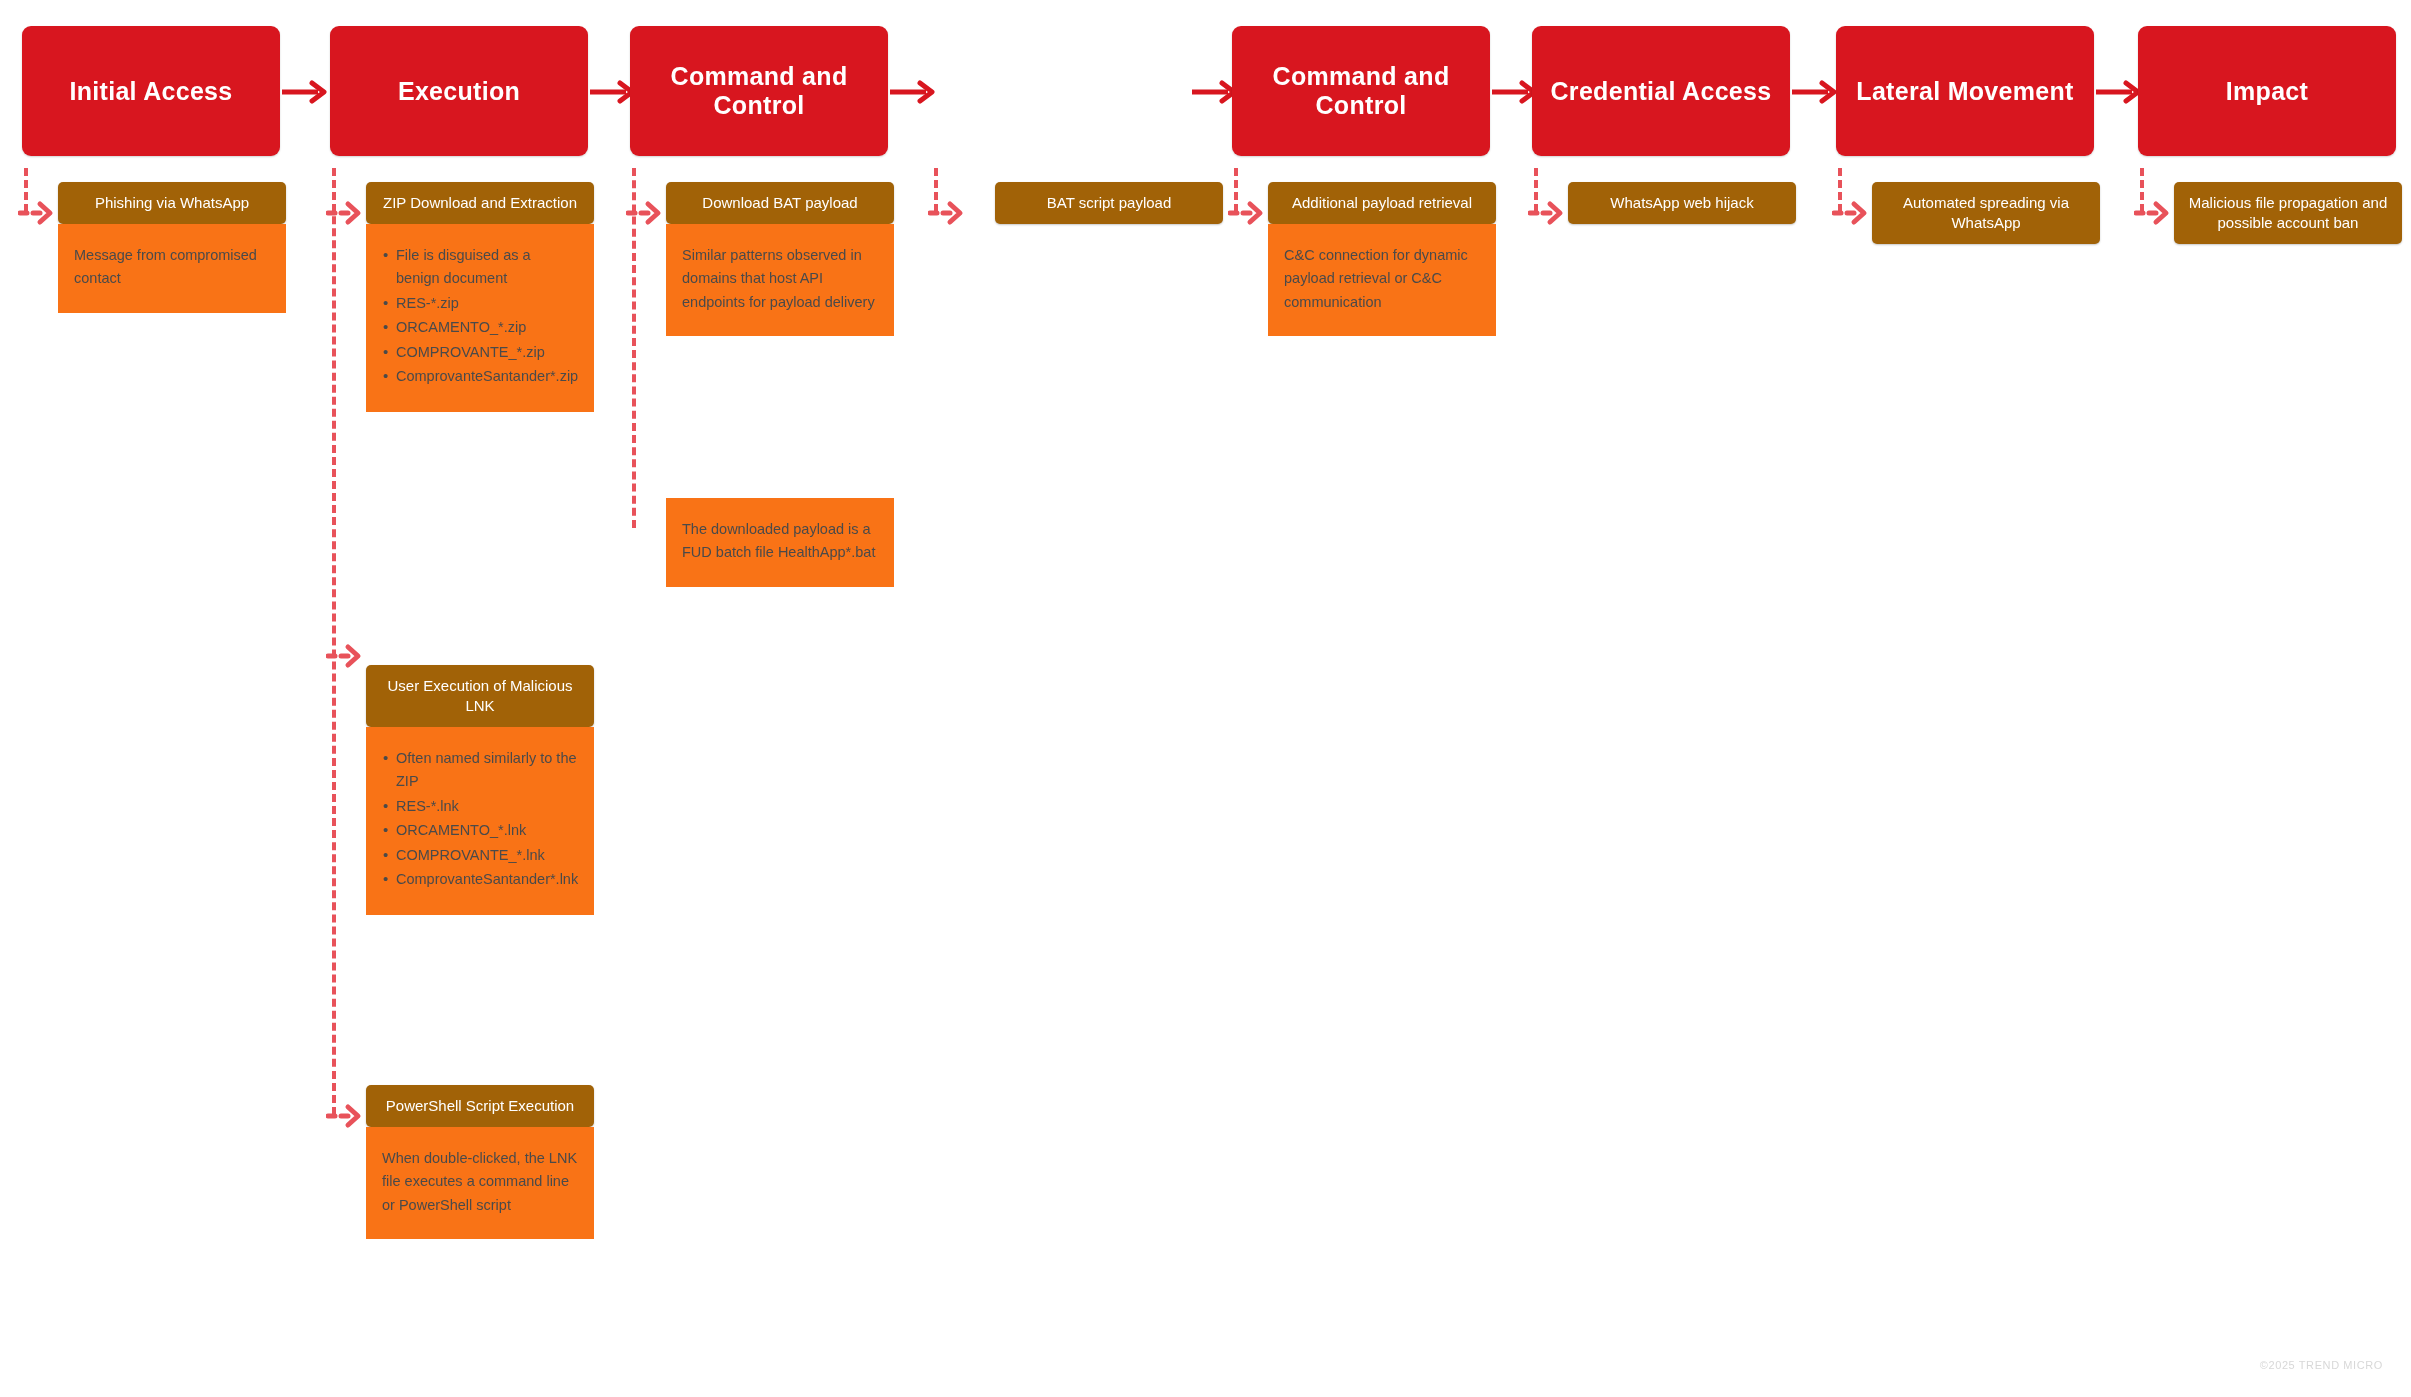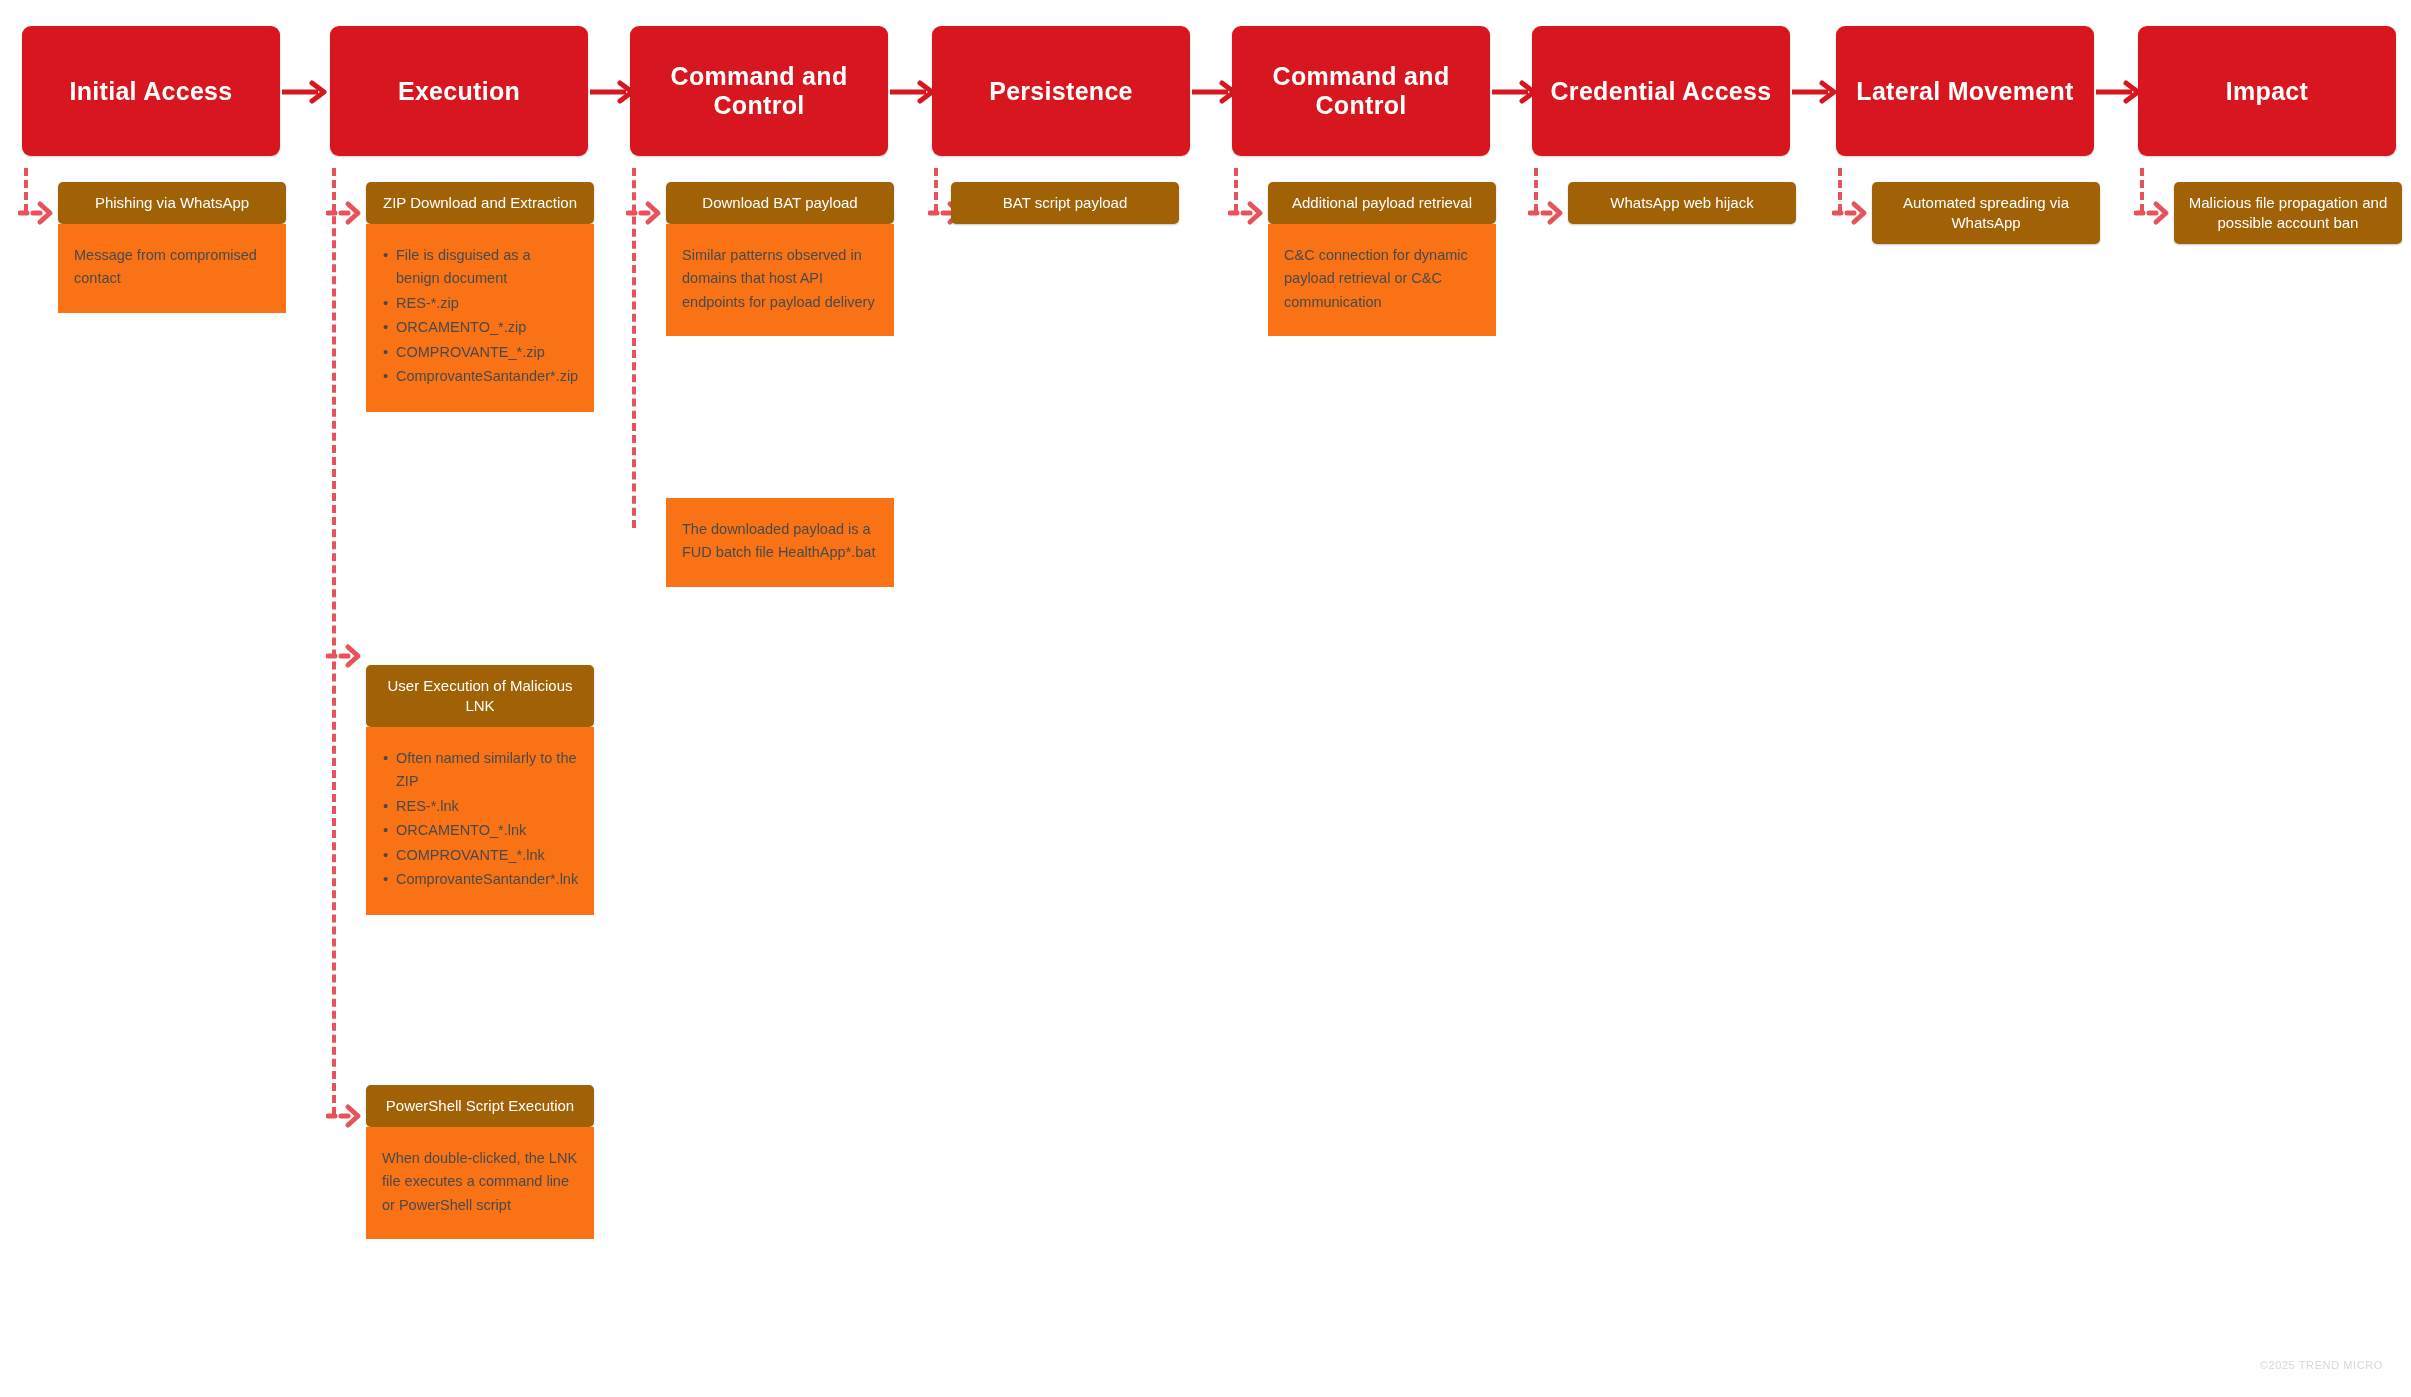--- a/index.html
+++ b/index.html
@@ -258,40 +258,35 @@
       </div>
     </div>
     <div style="position: absolute; left: 666px; top: 182px; width: 228px;">
       <div class="step-box">
         <div class="step-box-label">Download BAT payload</div>
       </div>
       <div class="detail-box">
         <div class="detail-text">Similar patterns observed in domains that host API endpoints for payload delivery</div>
       </div>
     </div>
-    <div class="column" style="left: 932px;">
-      <div class="phase-header">
-        <div class="phase-header-label">Persistence</div>
-      </div>
-    </div>
     <div class="phase-arrow" style="left: 1192px;">
       <svg width="50" height="28" viewBox="0 0 50 28">
         <line x1="0" y1="14" x2="36" y2="14" stroke="#D8161F" stroke-width="5"></line>
         <polyline points="30,5 42,14 30,23" fill="none" stroke="#D8161F" stroke-width="5" stroke-linecap="round" stroke-linejoin="round"></polyline>
       </svg>
     </div>
     <div class="spine" style="left: 934px; height: 44px;"></div>
     <div class="spine-arrow" style="left: 928px; top: 200px;">
       <svg width="40" height="26" viewBox="0 0 40 26">
         <line x1="2" y1="13" x2="9" y2="13" stroke="#E8525A" stroke-width="5" stroke-linecap="round"></line>
         <line x1="15" y1="13" x2="22" y2="13" stroke="#E8525A" stroke-width="5" stroke-linecap="round"></line>
         <polyline points="22,4 32,13 22,22" fill="none" stroke="#E8525A" stroke-width="5" stroke-linecap="round" stroke-linejoin="round"></polyline>
       </svg>
     </div>
-    <div style="position: absolute; left: 912px; top: 182px; width: 228px; padding-left: 39px;">
+    <div style="position: absolute; left: 956px; top: 182px; width: 228px; padding-left: 39px;">
       <div class="step-box">
         <div class="step-box-label">BAT script payload</div>
       </div>
     </div>
     <div class="column" style="left: 1232px;">
       <div class="phase-header">
         <div class="phase-header-label">Command and Control</div>
       </div>
     </div>
     <div class="phase-arrow" style="left: 1492px;">

